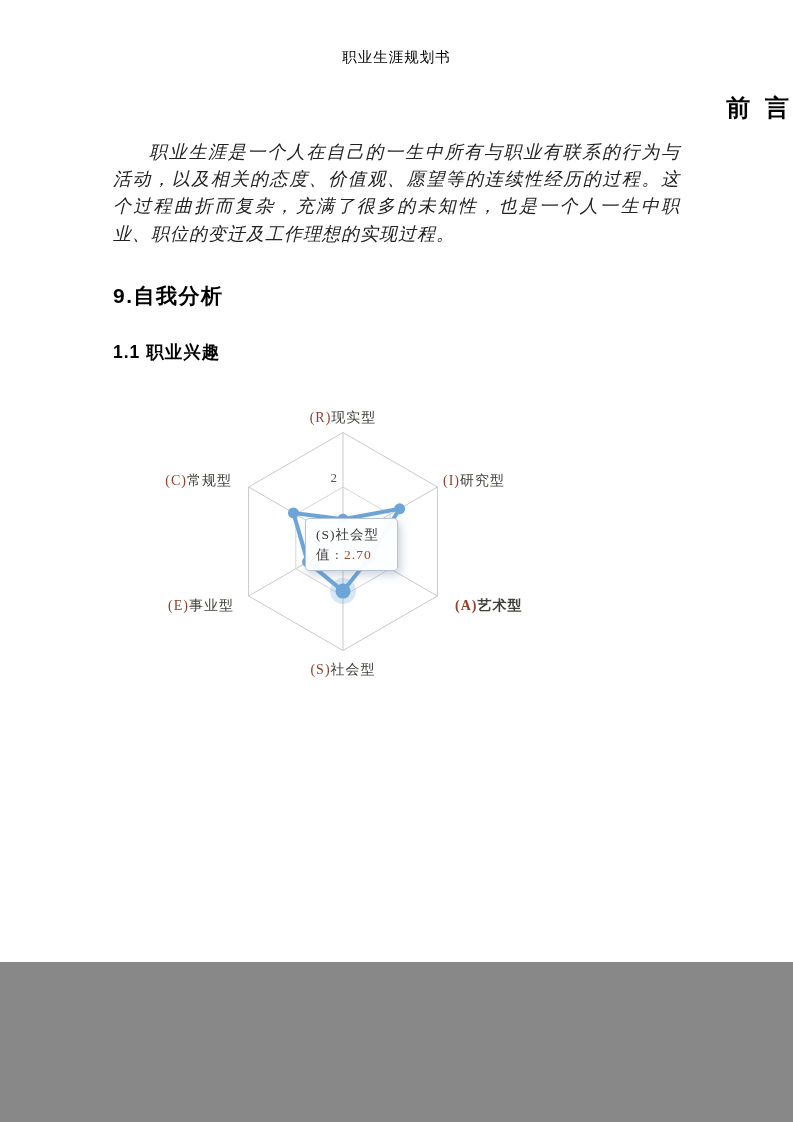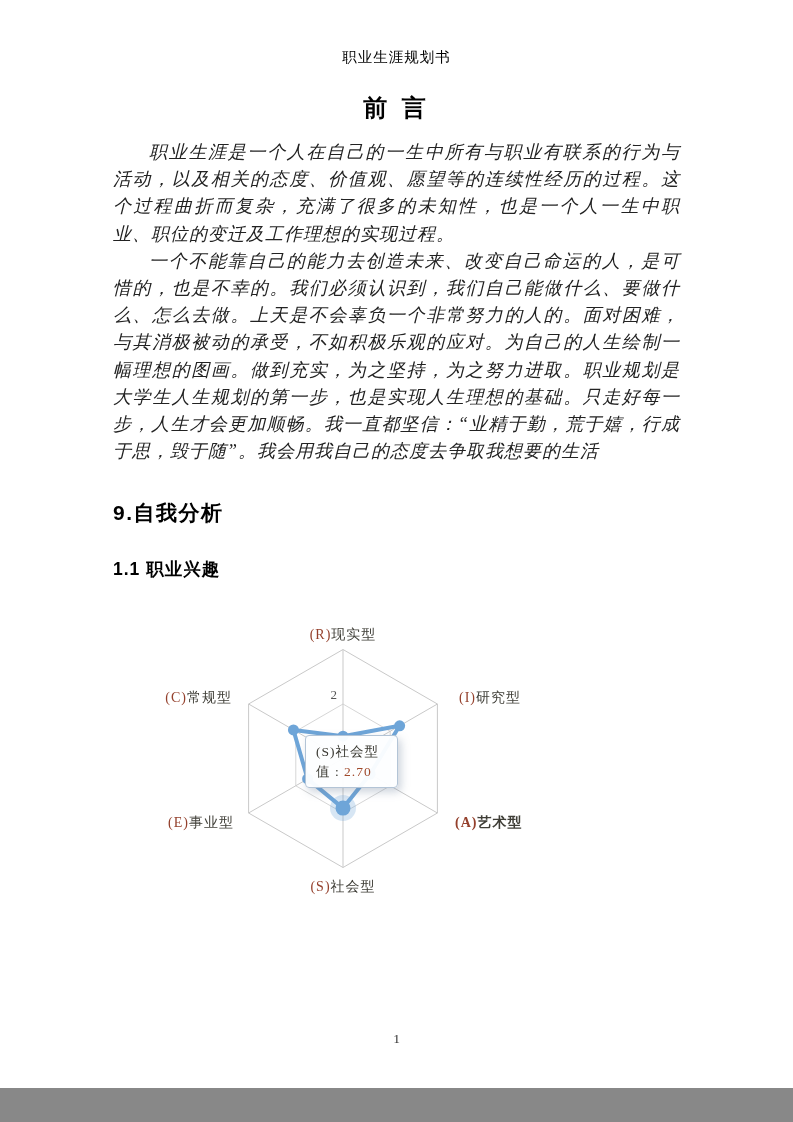--- a/index.html
+++ b/index.html
@@ -1,34 +1,34 @@
 <!DOCTYPE html>
 <html><head>
 <meta charset="utf-8">
 <style>
   html,body{margin:0;padding:0;background:#888;}
   .page{
     position:relative;
-    width:793px;height:1088px;
+    width:793px;height:962px;
     margin:0 auto;
     background:#ffffff;
     font-family:"Liberation Serif","DejaVu Serif",serif;
     color:#1c1c1c;
     overflow:hidden;
   }
   .running-header{
     margin-top:48px;
     text-align:center;
     font-size:14.5px;
     letter-spacing:1px;
     color:#000;
   }
   .doc-title{
     margin:26px 0 0 0;
-    text-align:center;
+    text-align:right;
     font-family:"Liberation Sans","DejaVu Sans",sans-serif;
     font-weight:bold;
     font-size:24px;
     letter-spacing:4px;
     line-height:30px;
     color:#000;
   }
   .content{margin:0 113px;}
   .body-para{
     margin:16px 0 0 0;
@@ -70,21 +70,21 @@
   .chart-wrap svg{position:absolute;left:0;top:0;}
   .axis-label{
     position:absolute;
     font-size:14px;
     letter-spacing:1px;
     white-space:nowrap;
     color:#3f3e37;
   }
   .axis-label .pfx{color:#94402c;}
   .lbl-r{left:193px;top:9px;transform:translateX(-50%);}
-  .lbl-i{left:309px;top:72px;}
+  .lbl-i{left:293px;top:72px;}
   .lbl-a{left:305px;top:197px;font-weight:bold;}
   .lbl-s{left:193px;top:261px;transform:translateX(-50%);}
   .lbl-e{right:316px;top:197px;}
   .lbl-c{right:318px;top:72px;}
   .chart-tooltip{
     position:absolute;
     left:155px;top:118px;
     width:73px;
     padding:6px 8px 5px 10px;
     background:rgba(253,254,255,0.96);
@@ -111,21 +111,20 @@
 <body>
 
 <div class="page">
 
   <div class="running-header">职业生涯规划书</div>
 
   <div class="doc-title">前 言</div>
 
   <div class="content">
     <p class="body-para">职业生涯是一个人在自己的一生中所有与职业有联系的行为与活动，以及相关的态度、价值观、愿望等的连续性经历的过程。这个过程曲折而复杂，充满了很多的未知性，也是一个人一生中职业、职位的变迁及工作理想的实现过程。</p>
-    <p class="body-para">一个不能靠自己的能力去创造未来、改变自己命运的人，是可惜的，也是不幸的。我们必须认识到，我们自己能做什么、要做什么、怎么去做。上天是不会辜负一个非常努力的人的。面对困难，与其消极被动的承受，不如积极乐观的应对。为自己的人生绘制一幅理想的图画。做到充实，为之坚持，为之努力进取。职业规划是大学生人生规划的第一步，也是实现人生理想的基础。只走好每一步，人生才会更加顺畅。我一直都坚信：“业精于勤，荒于嬉，行成于思，毁于随”。我会用我自己的态度去争取我想要的生活</p>
 
     <h2 class="h-sec">9.自我分析</h2>
     <h3 class="h-sub">1.1 职业兴趣</h3>
 
   </div>
 
   <div class="chart-wrap">
     <svg id="radar-svg" width="400" height="300" viewBox="0 0 400 300">
         <polygon points="193.0,87.0 240.2,114.3 240.2,168.8 193.0,196.0 145.8,168.8 145.8,114.3" fill="none" stroke="#d6d6d6" stroke-width="1"></polygon>
         <polygon points="193.0,32.5 287.4,87.0 287.4,196.0 193.0,250.5 98.6,196.0 98.6,87.0" fill="none" stroke="#c9c9c9" stroke-width="1"></polygon>

